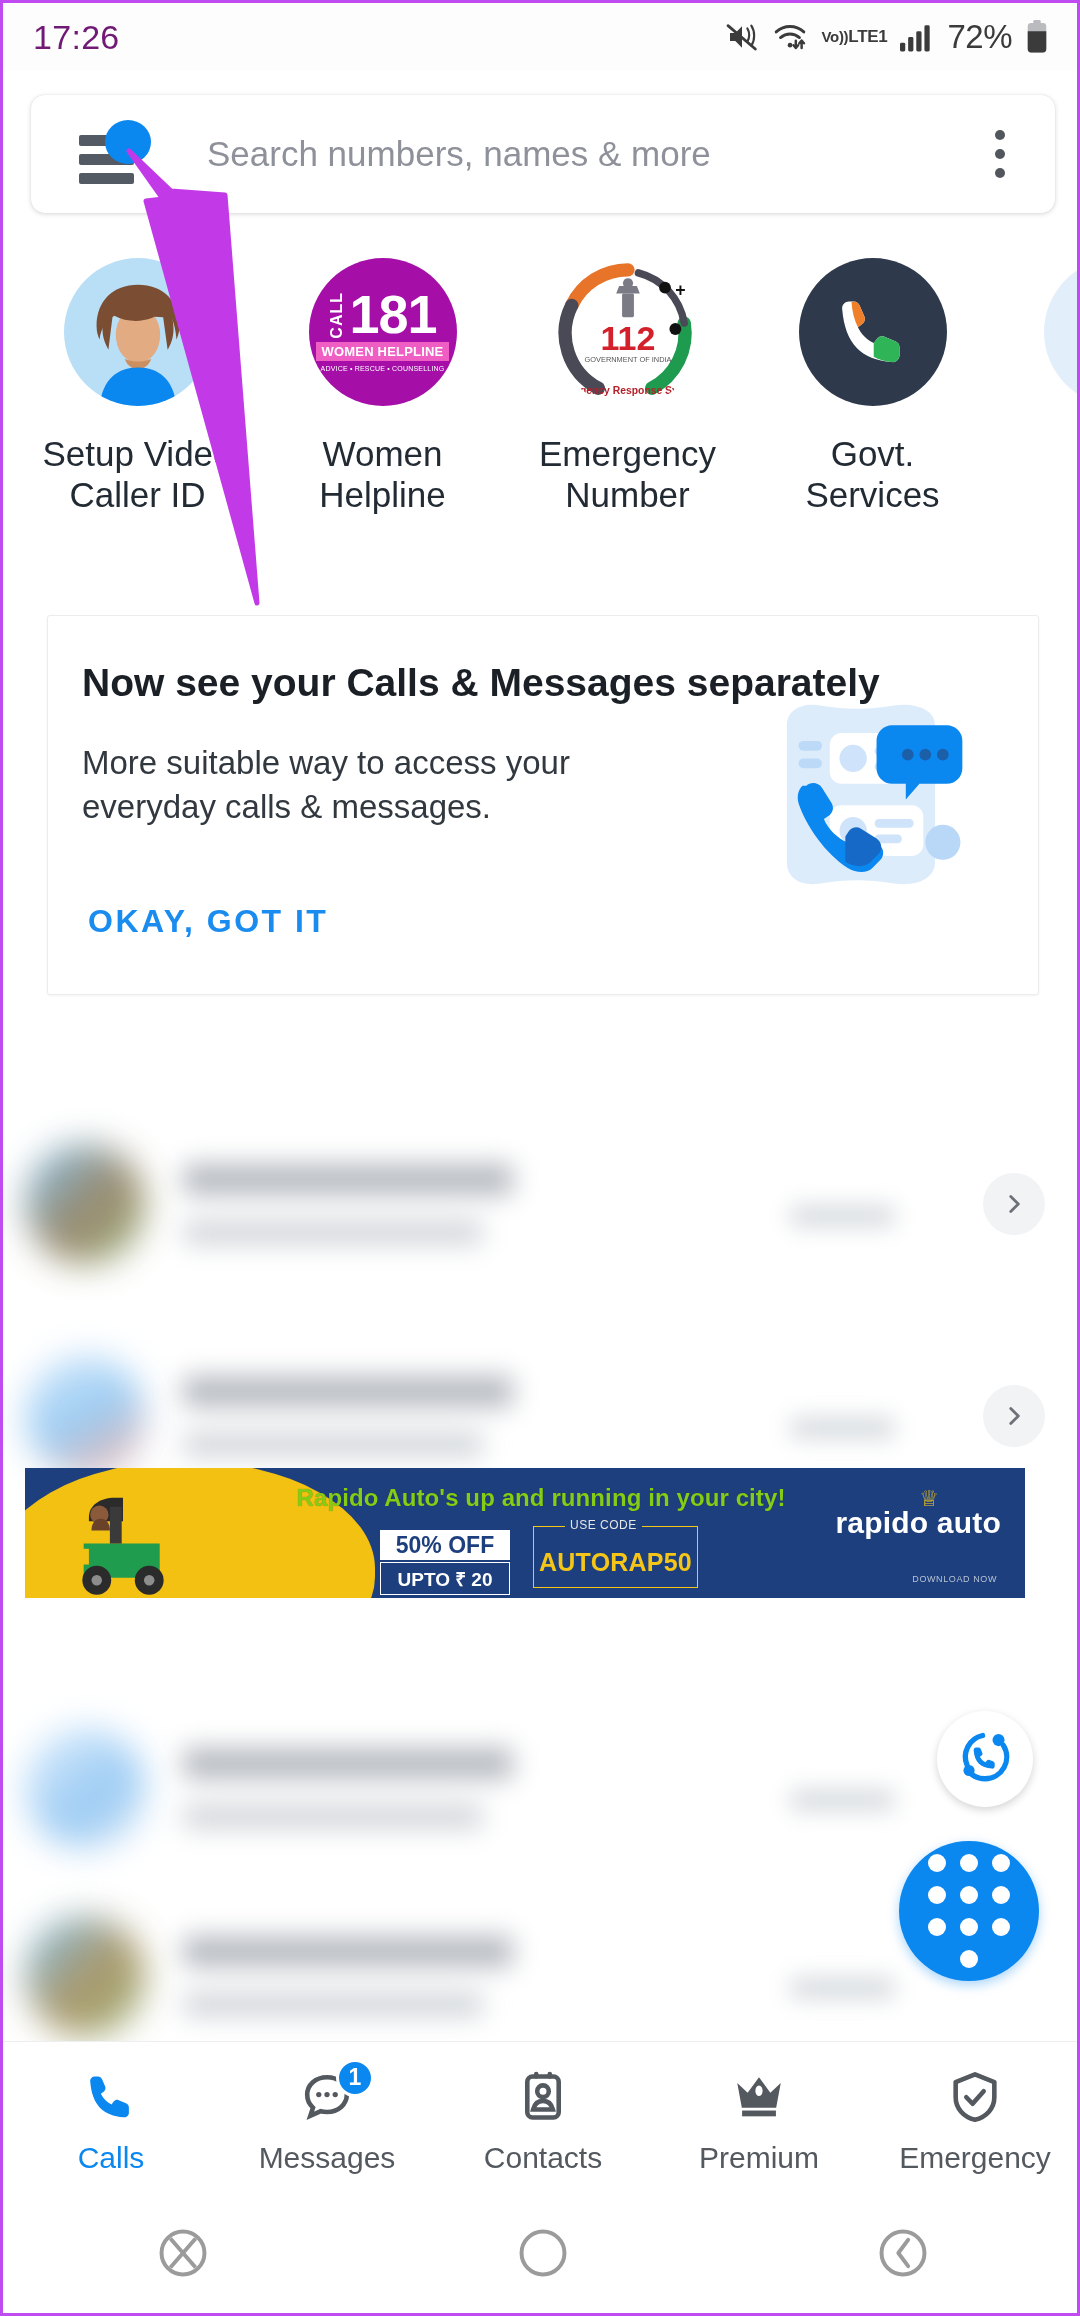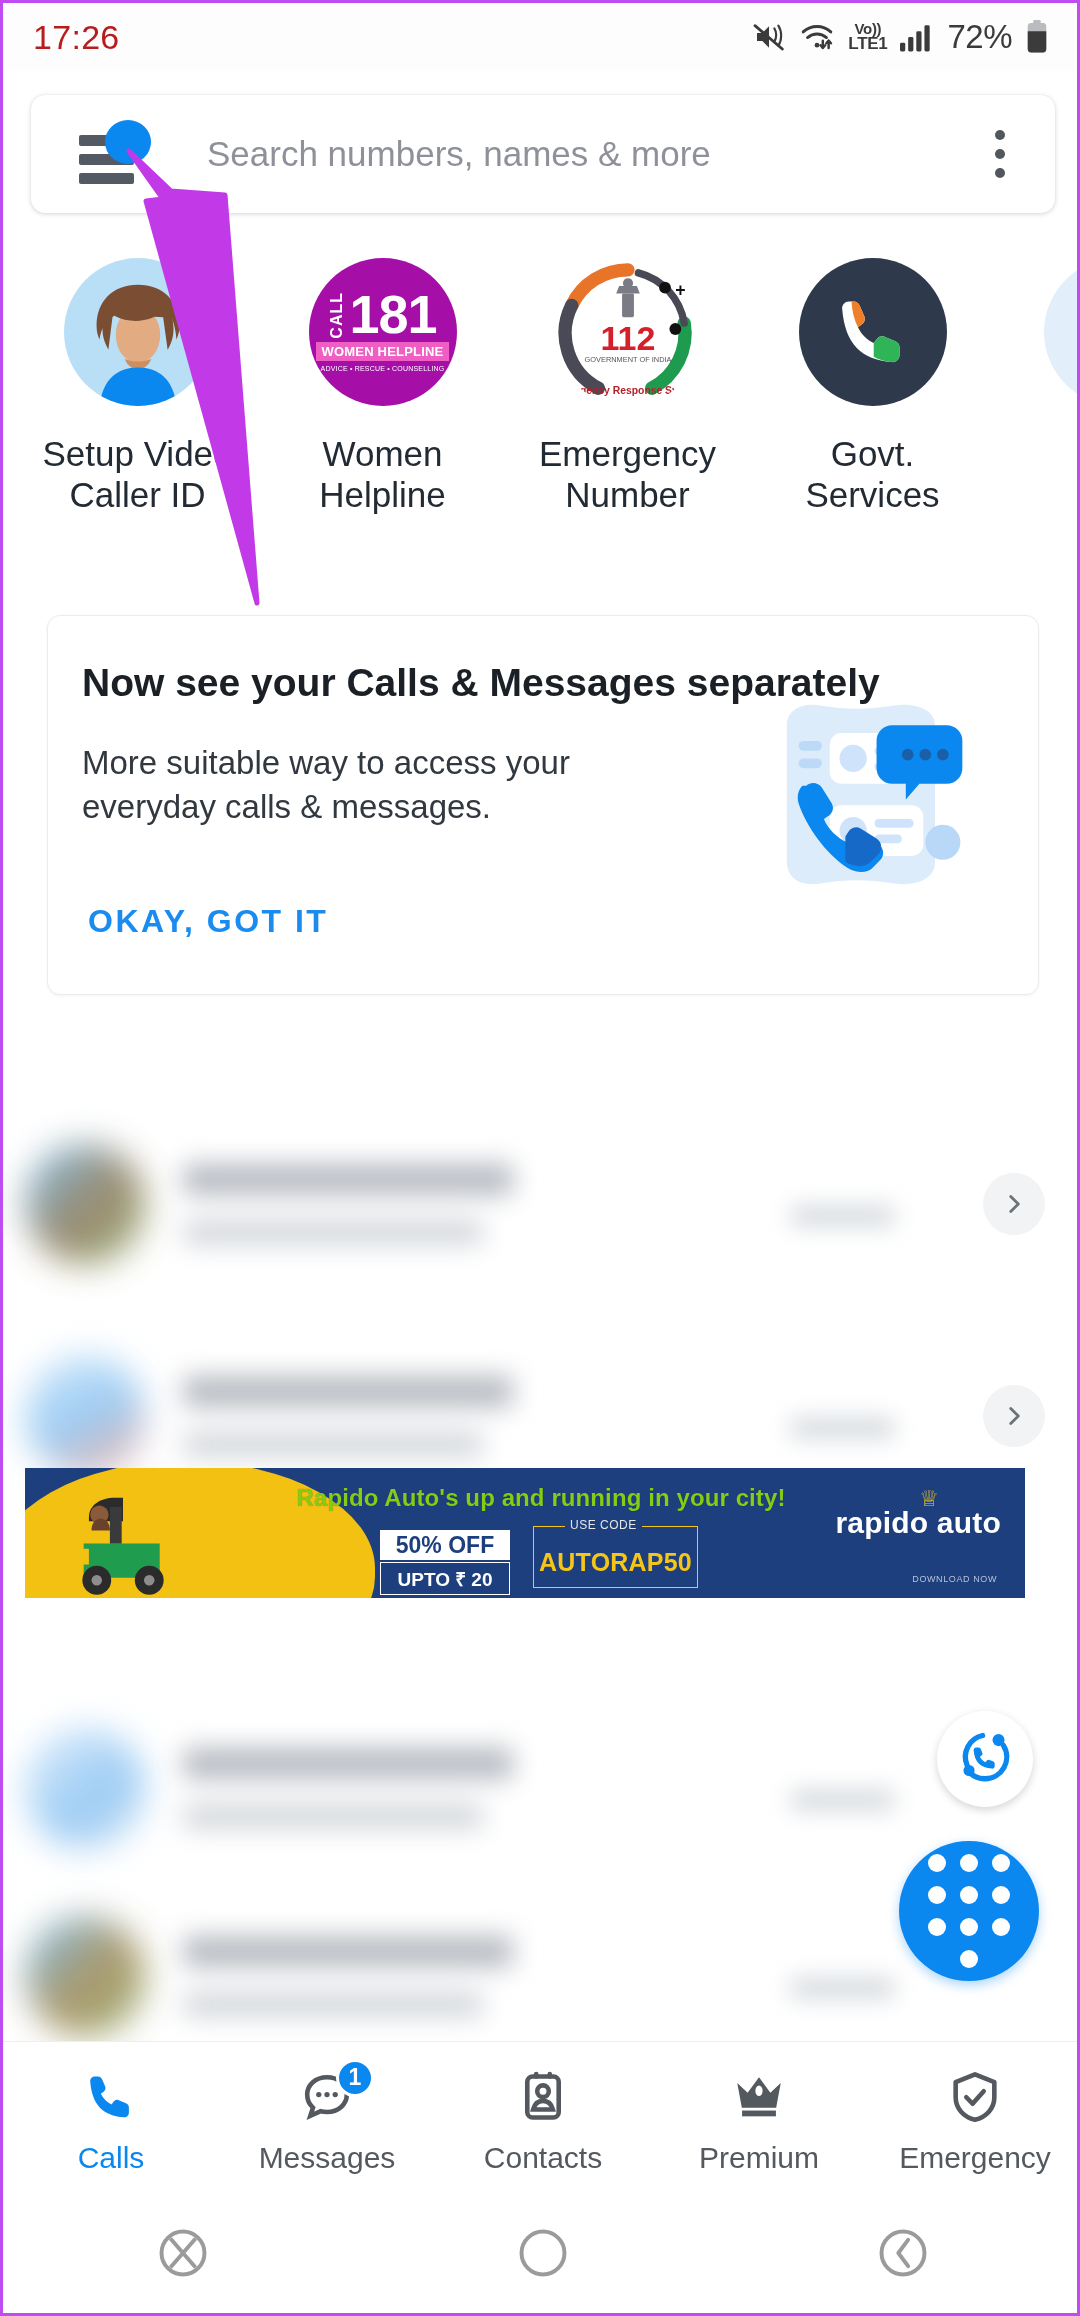--- a/index.html
+++ b/index.html
@@ -18,25 +18,25 @@
     overflow:hidden;
   }
 
   
   .statusbar {
     position:absolute; top:0; left:0; width:100%; height:68px;
     display:flex; align-items:center; justify-content:space-between;
     padding:0 28px 0 30px;
     background:#fdfdfd;
   }
-  .status-time { font-size:34px; color:#b91c1c; letter-spacing:0.3px; }
+  .status-time { font-size:34px; color:#701a75; letter-spacing:0.3px; }
   .status-icons { display:flex; align-items:center; gap:13px; }
   .status-icons svg { display:block; }
   .volte-lbl {
-    display:flex; flex-direction:column; align-items:center;
+    display:flex; align-items:center;
     line-height:0.92; color:#3b3b3b; font-weight:bold;
     font-size:15px; letter-spacing:-0.3px;
   }
   .volte-lbl .l2 { font-size:17px; }
   .status-batt-pct { font-size:33px; color:#3b3b3b; margin-left:2px; letter-spacing:-0.5px; }
 
   
   .searchbar {
     position:absolute; top:92px; left:28px;
     width:1024px; height:118px;
@@ -98,21 +98,21 @@
   .ic181 .sub { color:#fff; font-size:7px; margin-top:4px; letter-spacing:0.2px; }
   
   .icgov { background:#2e3a4c; display:flex; align-items:center; justify-content:center; }
 
   
   .card {
     position:absolute; top:612px; left:44px;
     width:992px; height:380px;
     background:#fff;
     border:1px solid #ececec;
-    border-radius:13px;
+    border-radius:3px;
     box-shadow:0 1px 3px rgba(0,0,0,0.05);
     padding:42px 40px 0 34px;
   }
   .card-title { font-size:39px; font-weight:bold; color:#1b2026; line-height:1.28; }
   .card-sub { margin-top:33px; font-size:33px; color:#32383f; line-height:1.35; max-width:560px; }
   .card-cta { position:absolute; left:40px; bottom:54px;
               font-size:32px; font-weight:bold; color:#1a8cf0; letter-spacing:2.5px; }
   .card-art { position:absolute; right:52px; top:82px; width:215px; height:195px; }
 
   

